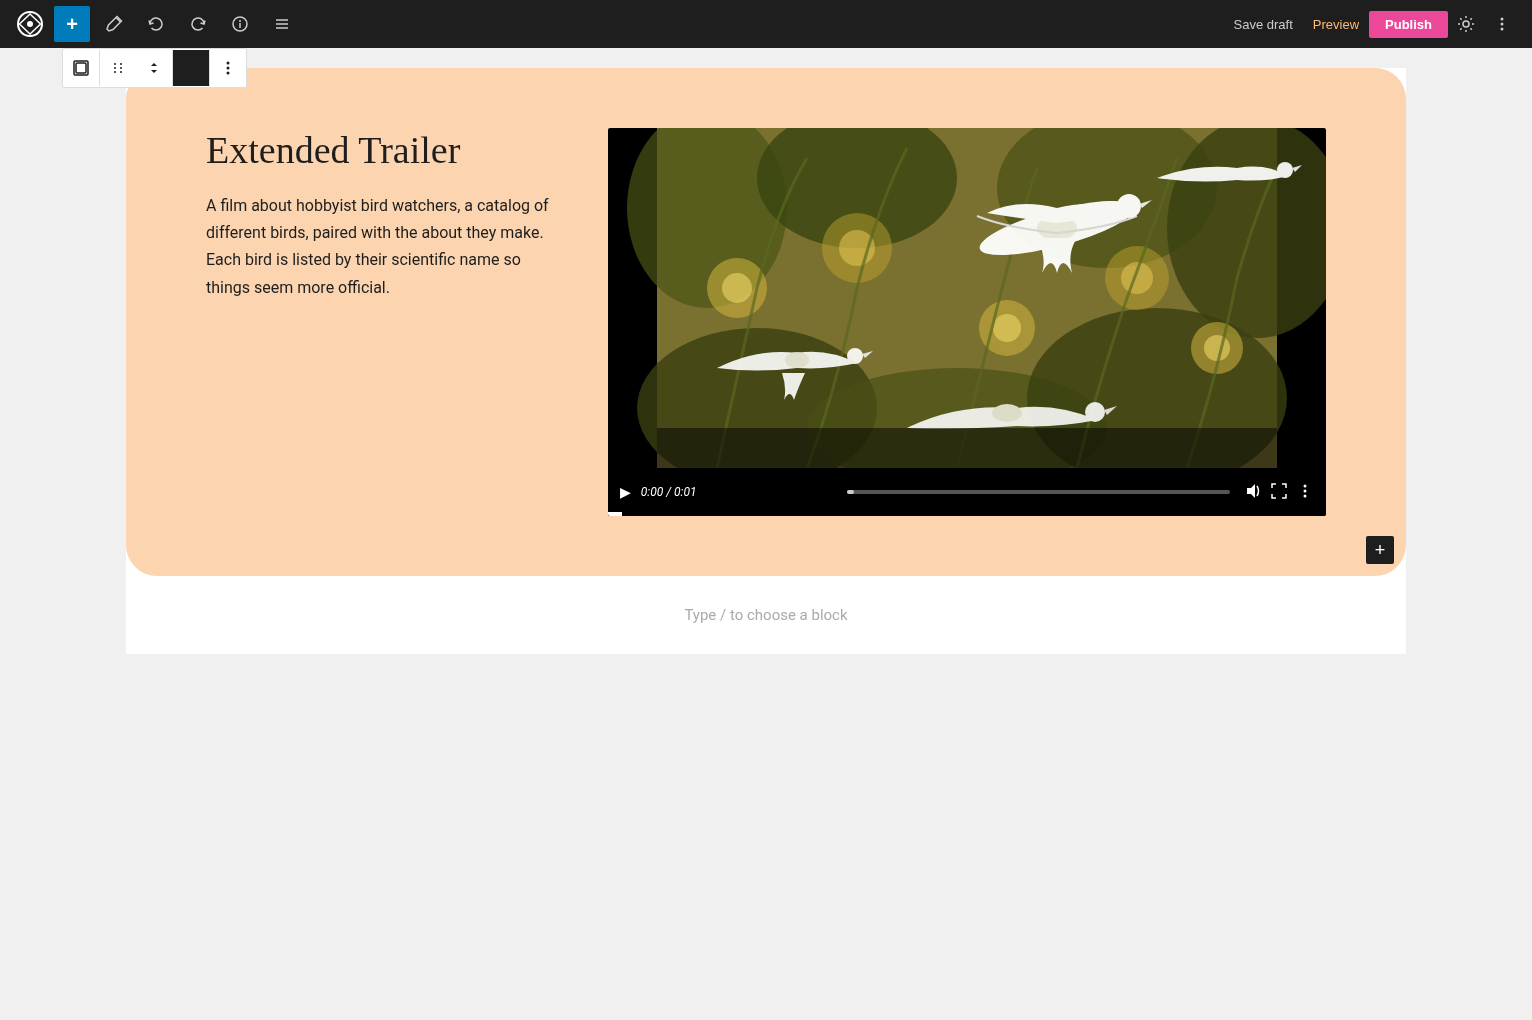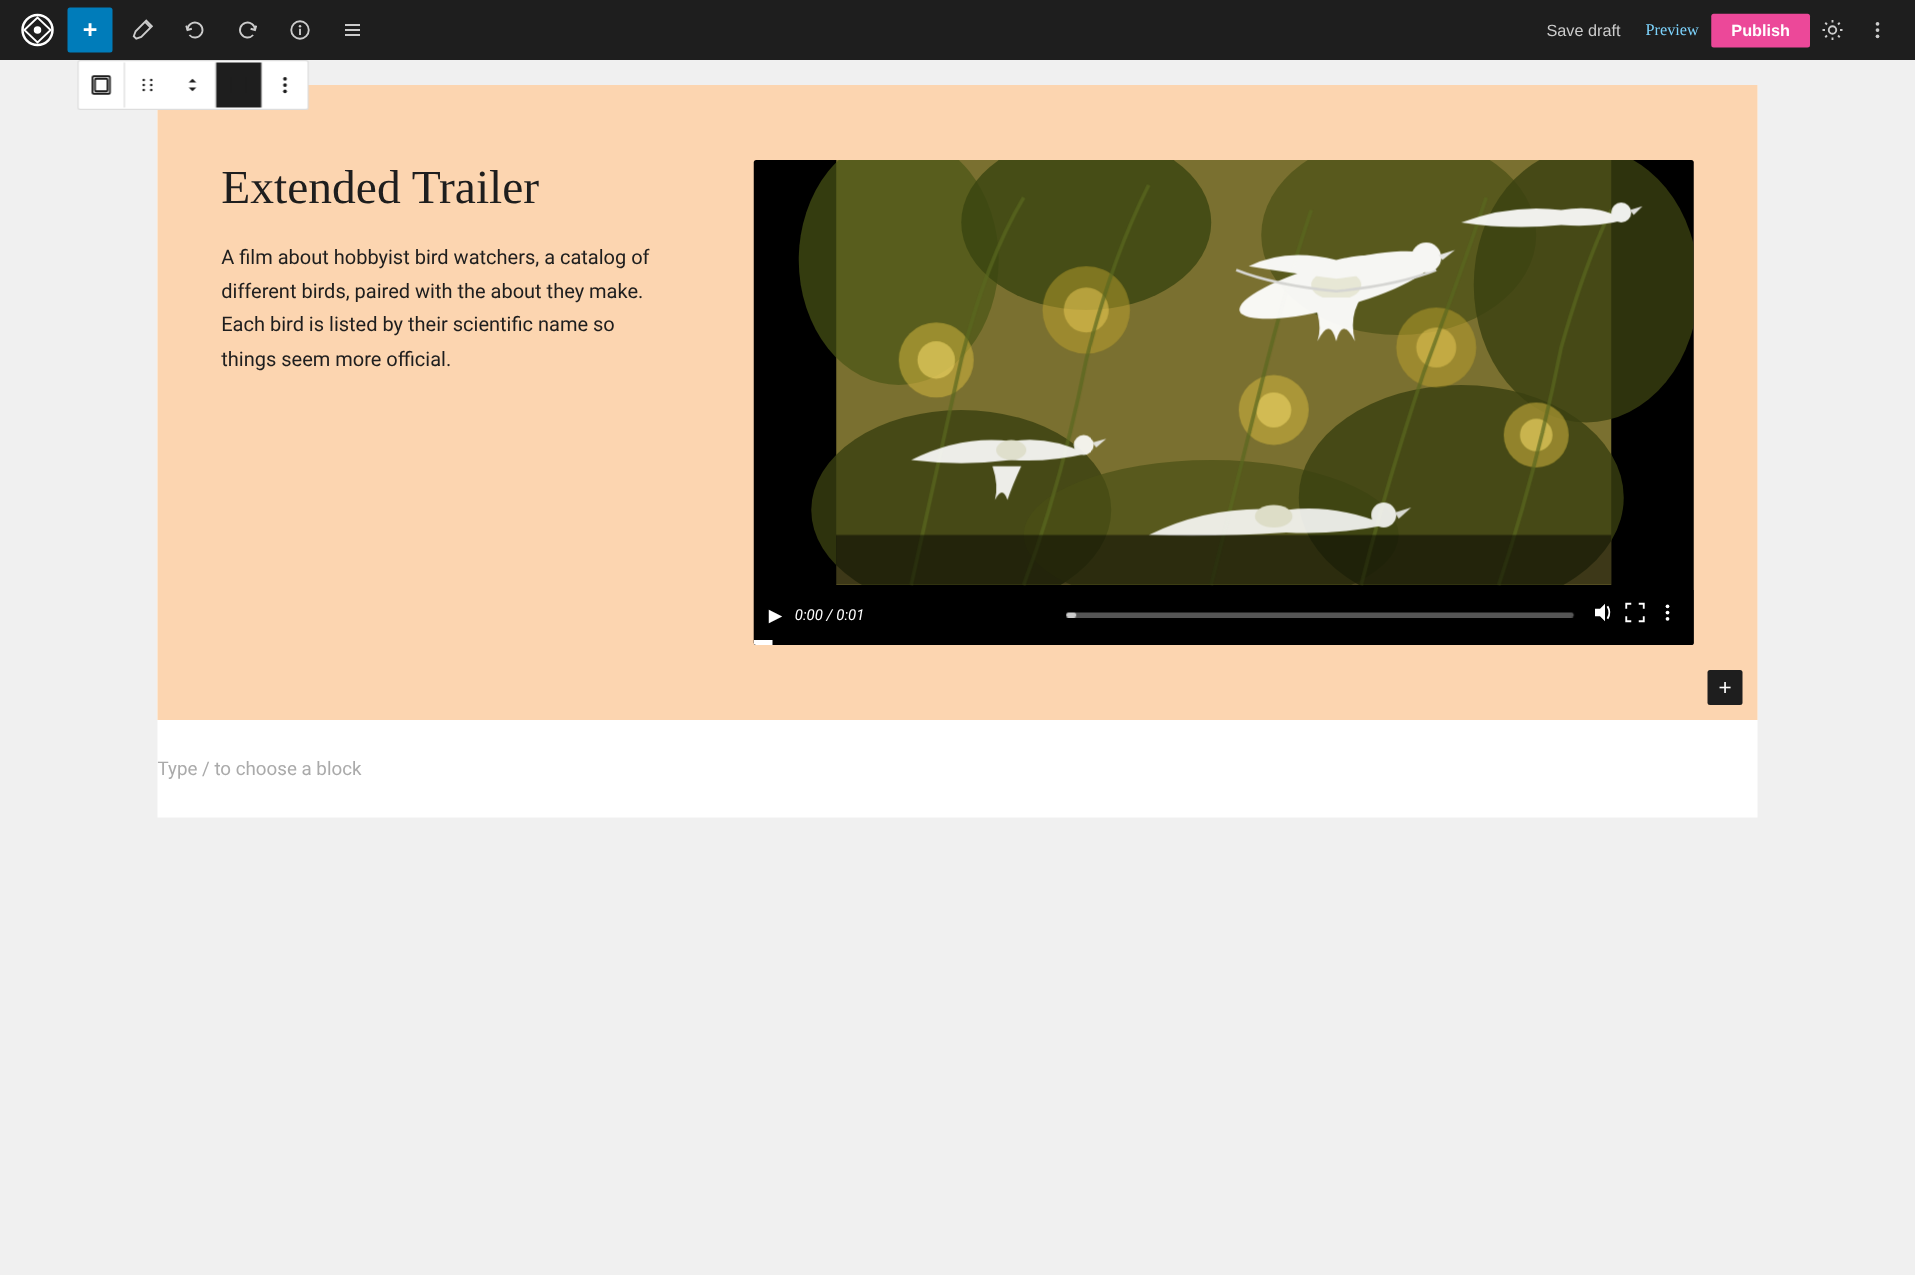--- a/index.html
+++ b/index.html
@@ -66,26 +66,25 @@
       border: none;
       color: #ccc;
       cursor: pointer;
       font-size: 13px;
       padding: 6px 10px;
       border-radius: 2px;
     }
     .preview-btn {
       background: transparent;
       border: none;
-      color: #7dd3fc;
+      color: #fdba74;
       cursor: pointer;
       font-size: 13px;
       padding: 6px 10px;
       border-radius: 2px;
-      font-family: Liberation Serif, serif;
     }
     .publish-btn {
       background: #ec4899;
       border: none;
       color: white;
       cursor: pointer;
       font-size: 13px;
       padding: 6px 16px;
       border-radius: 2px;
       font-weight: 600;
@@ -148,25 +147,26 @@
     .editor-content {
       max-width: 1280px;
       margin: 0 auto;
       background: white;
       min-height: 500px;
     }
 
     
     .media-text-block {
       background: #fcd5b0;
-      padding: 60px 51px;
+      padding: 60px 80px;
       display: flex;
       align-items: flex-start;
-      gap: 76px;
+      gap: 52px;
       position: relative;
+      border-radius: 31px;
     }
 
     .text-column {
       flex: 0 0 350px;
     }
 
     .block-title {
       font-size: 38px;
       font-weight: 400;
       color: #1e1e1e;
@@ -257,21 +257,21 @@
       cursor: pointer;
       border-radius: 2px;
       font-size: 18px;
       display: flex;
       align-items: center;
       justify-content: center;
     }
 
     
     .placeholder-text {
-      text-align: left;
+      text-align: center;
       color: #aaa;
       font-size: 15px;
       padding: 30px 0;
     }
 
     
     .bird-art {
       width: 100%;
       height: 340px;
     }

